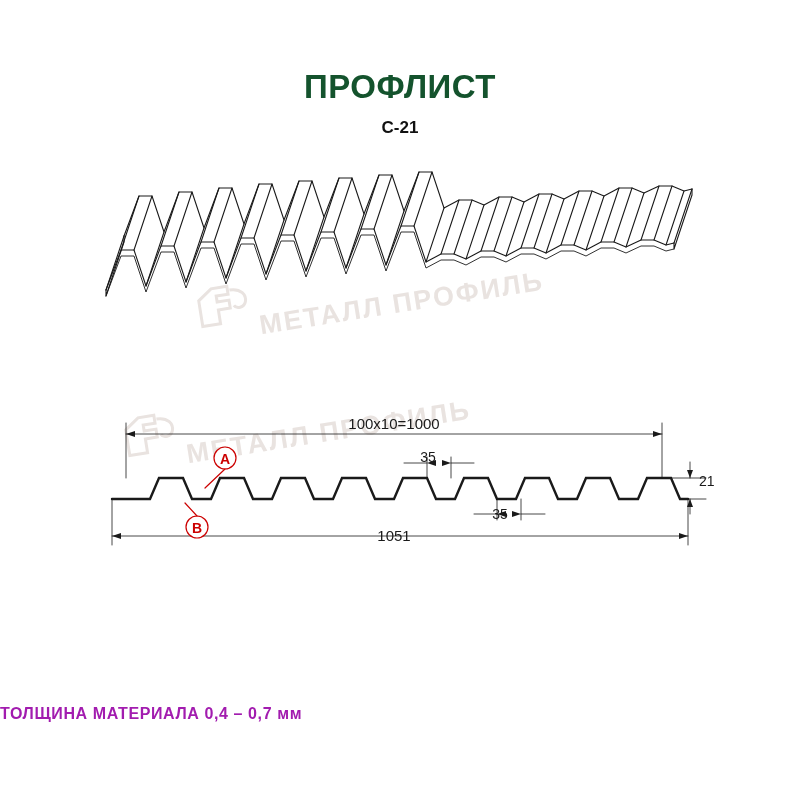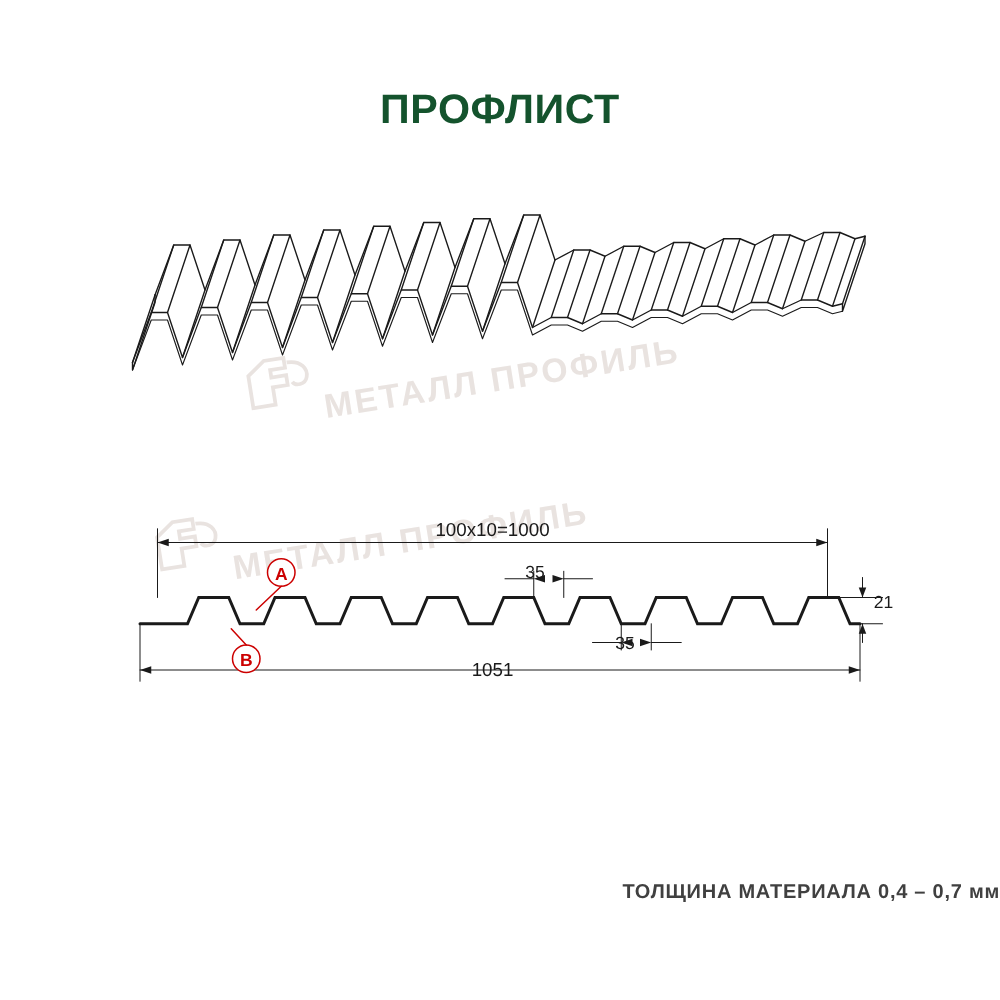--- a/index.html
+++ b/index.html
@@ -38,25 +38,25 @@
     text-align: center;
     font-size: 17px;
     font-weight: bold;
     color: #111;
   }
   .footer-note {
     position: absolute;
     left: 0;
     right: 0;
     top: 705px;
-    text-align: right;
+    text-align: left;
     font-size: 16px;
     font-weight: bold;
     letter-spacing: 0.6px;
-    color: #404040;
+    color: #a21caf;
   }
   .drawing {
     position: absolute;
     left: 0;
     top: 0;
     width: 800px;
     height: 800px;
   }
   .wm {
     position: absolute;
@@ -77,20 +77,21 @@
   }
   .wm-logo1 { left: 196px; top: 283px; transform: rotate(-9deg); }
   .wm-logo2 { left: 123px; top: 412px; transform: rotate(-9deg); }
 </style>
 </head>
 <body>
 
 <div class="page">
 
   <div class="title">ПРОФЛИСТ</div>
+  <div class="subtitle">С-21</div>
 
   <div class="wm-logo wm-logo1">
     <svg width="56" height="44" viewBox="0 0 56 44">
       <path d="M4 40 L4 14 L18 4 L34 4 L34 12 L22 12 L22 18 L34 18 L34 26 L22 26 L22 40 Z" fill="none" stroke="#e9e3e0" stroke-width="3"></path>
       <path d="M36 8 C48 8 52 16 50 22 C48 28 40 28 38 24" fill="none" stroke="#e9e3e0" stroke-width="3"></path>
     </svg>
   </div>
   <div class="wm wm1">МЕТАЛЛ ПРОФИЛЬ</div>
 
   <div class="wm-logo wm-logo2">

